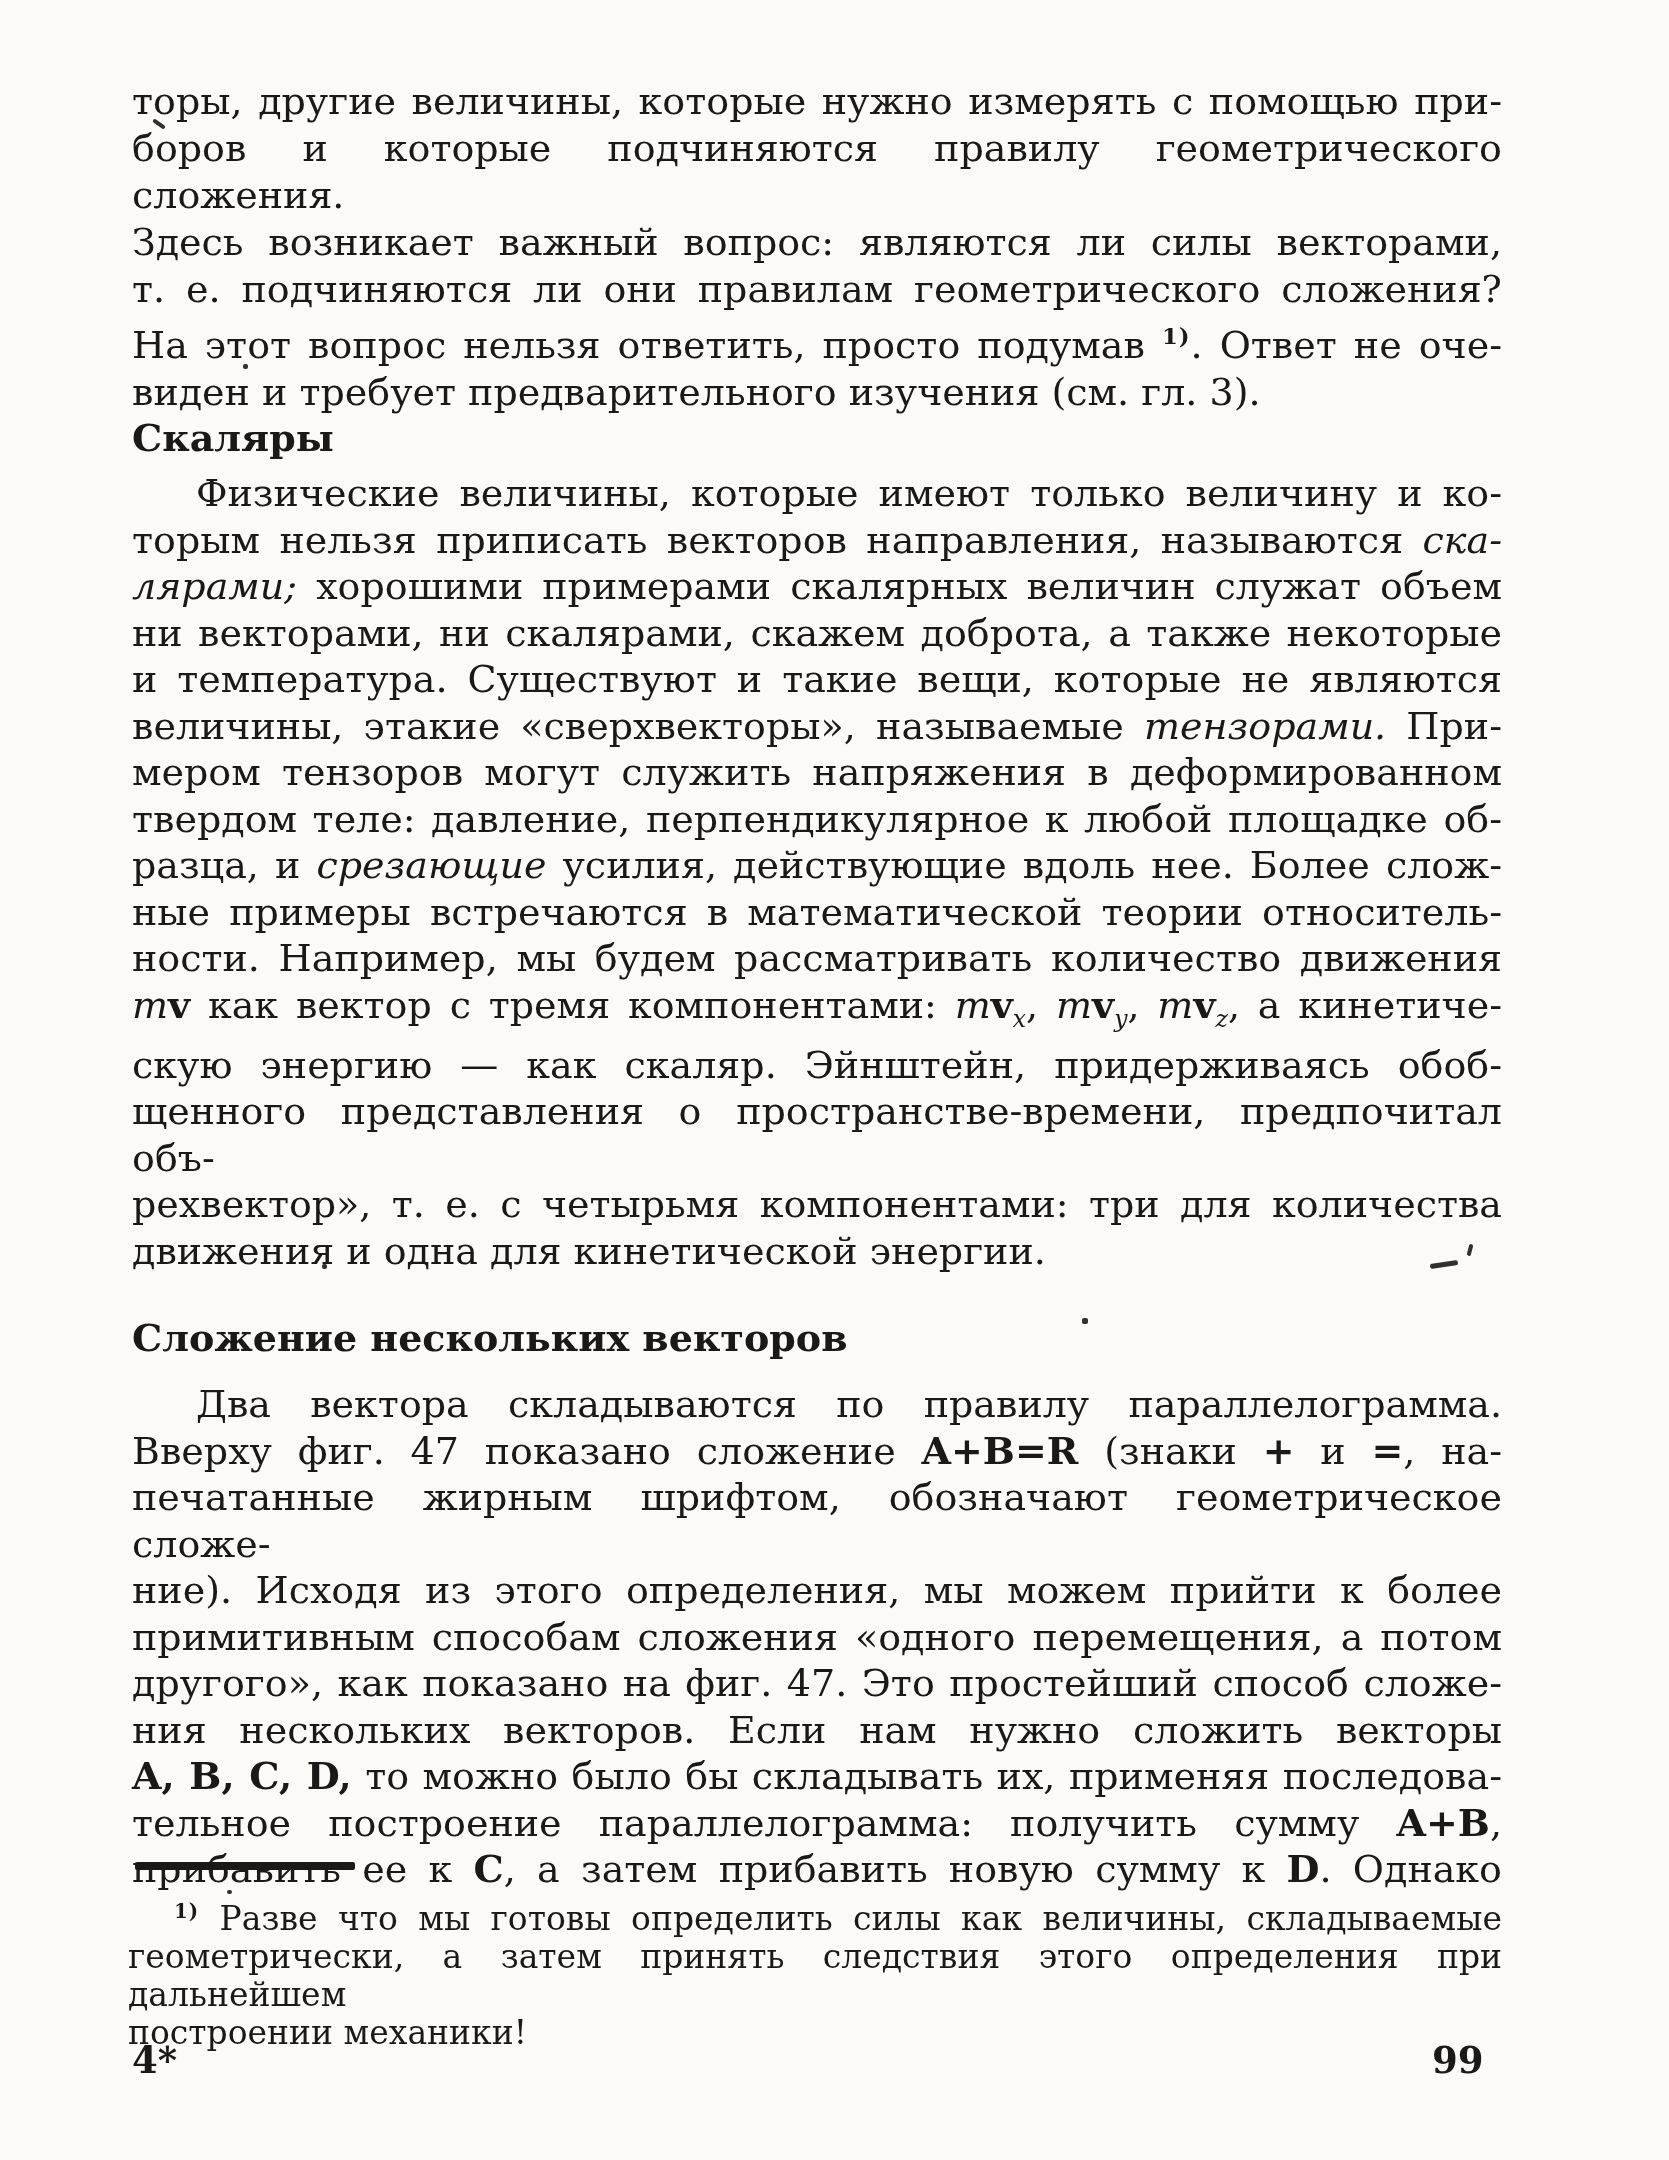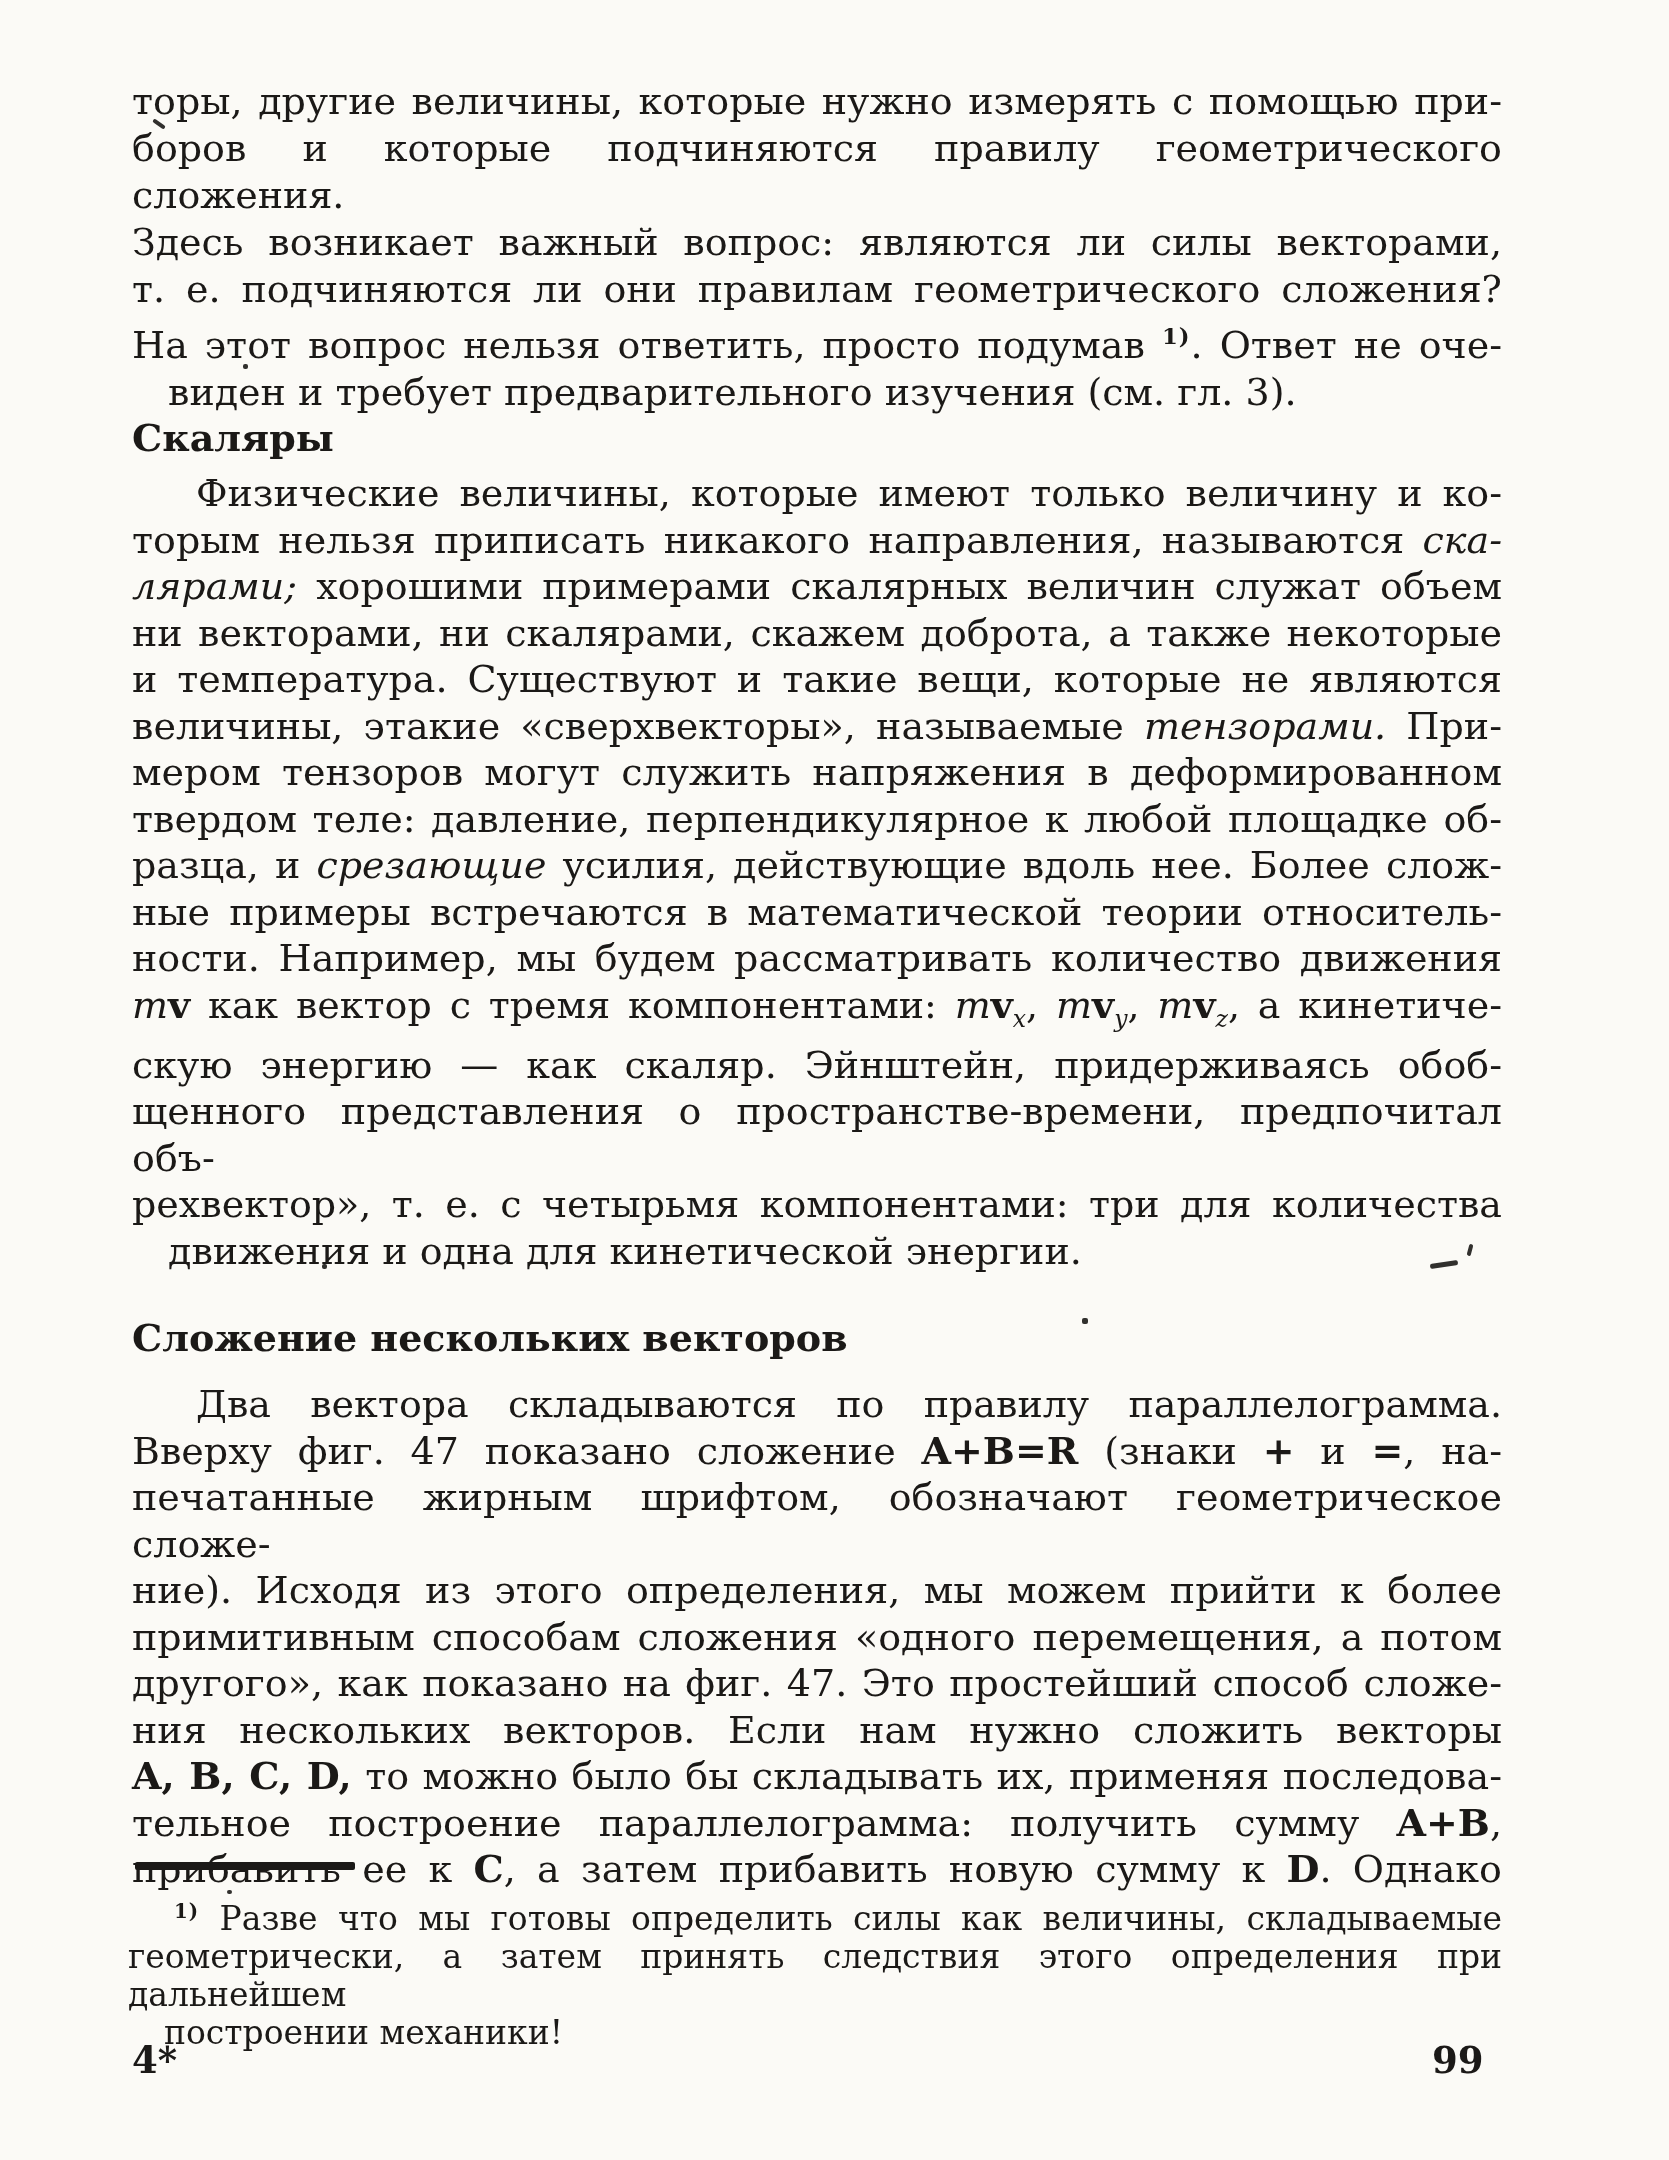--- a/index.html
+++ b/index.html
@@ -11,21 +11,21 @@
     font-family:"DejaVu Serif","Liberation Serif",serif;
     overflow:hidden;
   }
   .page{ position:relative; width:1669px; height:2160px; }
 
   .para{
     position:absolute; left:132px; width:1370px;
     font-size:38px; line-height:47px;
   }
   .para .line{ text-align:justify; text-align-last:justify; white-space:normal; }
-  .para .line.last{ text-align-last:left;margin-left:36px; }
+  .para .line.last{ text-align-last:left; }
   .para .line.ind{ text-indent:64px; }
 
   .p-scalars, .p-vectors{ line-height:46.5px; }
 
   .heading{
     position:absolute; left:132px; width:1370px;
     margin:0; font-size:38px; line-height:44px; font-weight:700;
   }
 
   .i{ font-style:italic; }
@@ -67,21 +67,21 @@
       <div class="line"><span>Здесь возникает важный вопрос: являются ли силы векторами,</span></div>
       <div class="line"><span>т. е. подчиняются ли они правилам геометрического сложения?</span></div>
       <div class="line"><span>На этот вопрос нельзя ответить, просто подумав </span><span class="sup">1)</span><span>. Ответ не оче-</span></div>
       <div class="line last"><span>виден и требует предварительного изучения (см. гл. 3).</span></div>
     </section>
 
   <h2 class="heading" style="top:416px">Скаляры</h2>
 
   <section class="para p-scalars" style="top:470px">
       <div class="line ind"><span>Физические величины, которые имеют только величину и ко-</span></div>
-      <div class="line"><span>торым нельзя приписать никакого направления, называются </span><span class="i">ска-</span></div>
+      <div class="line"><span>торым нельзя приписать векторов направления, называются </span><span class="i">ска-</span></div>
       <div class="line"><span class="i">лярами;</span><span> хорошими примерами скалярных величин служат объем</span></div>
       <div class="line"><span>ни векторами, ни скалярами, скажем доброта, а также некоторые</span></div>
       <div class="line"><span>и температура. Существуют и такие вещи, которые не являются</span></div>
       <div class="line"><span>величины, этакие «сверхвекторы», называемые </span><span class="i">тензорами.</span><span> При-</span></div>
       <div class="line"><span>мером тензоров могут служить напряжения в деформированном</span></div>
       <div class="line"><span>твердом теле: давление, перпендикулярное к любой площадке об-</span></div>
       <div class="line"><span>разца, и </span><span class="i">срезающие</span><span> усилия, действующие вдоль нее. Более слож-</span></div>
       <div class="line"><span>ные примеры встречаются в математической теории относитель-</span></div>
       <div class="line"><span>ности. Например, мы будем рассматривать количество движения</span></div>
       <div class="line"><span class="i">m</span><span class="b">v</span><span> как вектор с тремя компонентами: </span><span class="i">m</span><span class="b">v</span><span class="isub">x</span><span>, </span><span class="i">m</span><span class="b">v</span><span class="isub">y</span><span>, </span><span class="i">m</span><span class="b">v</span><span class="isub">z</span><span>, а кинетиче-</span></div>

